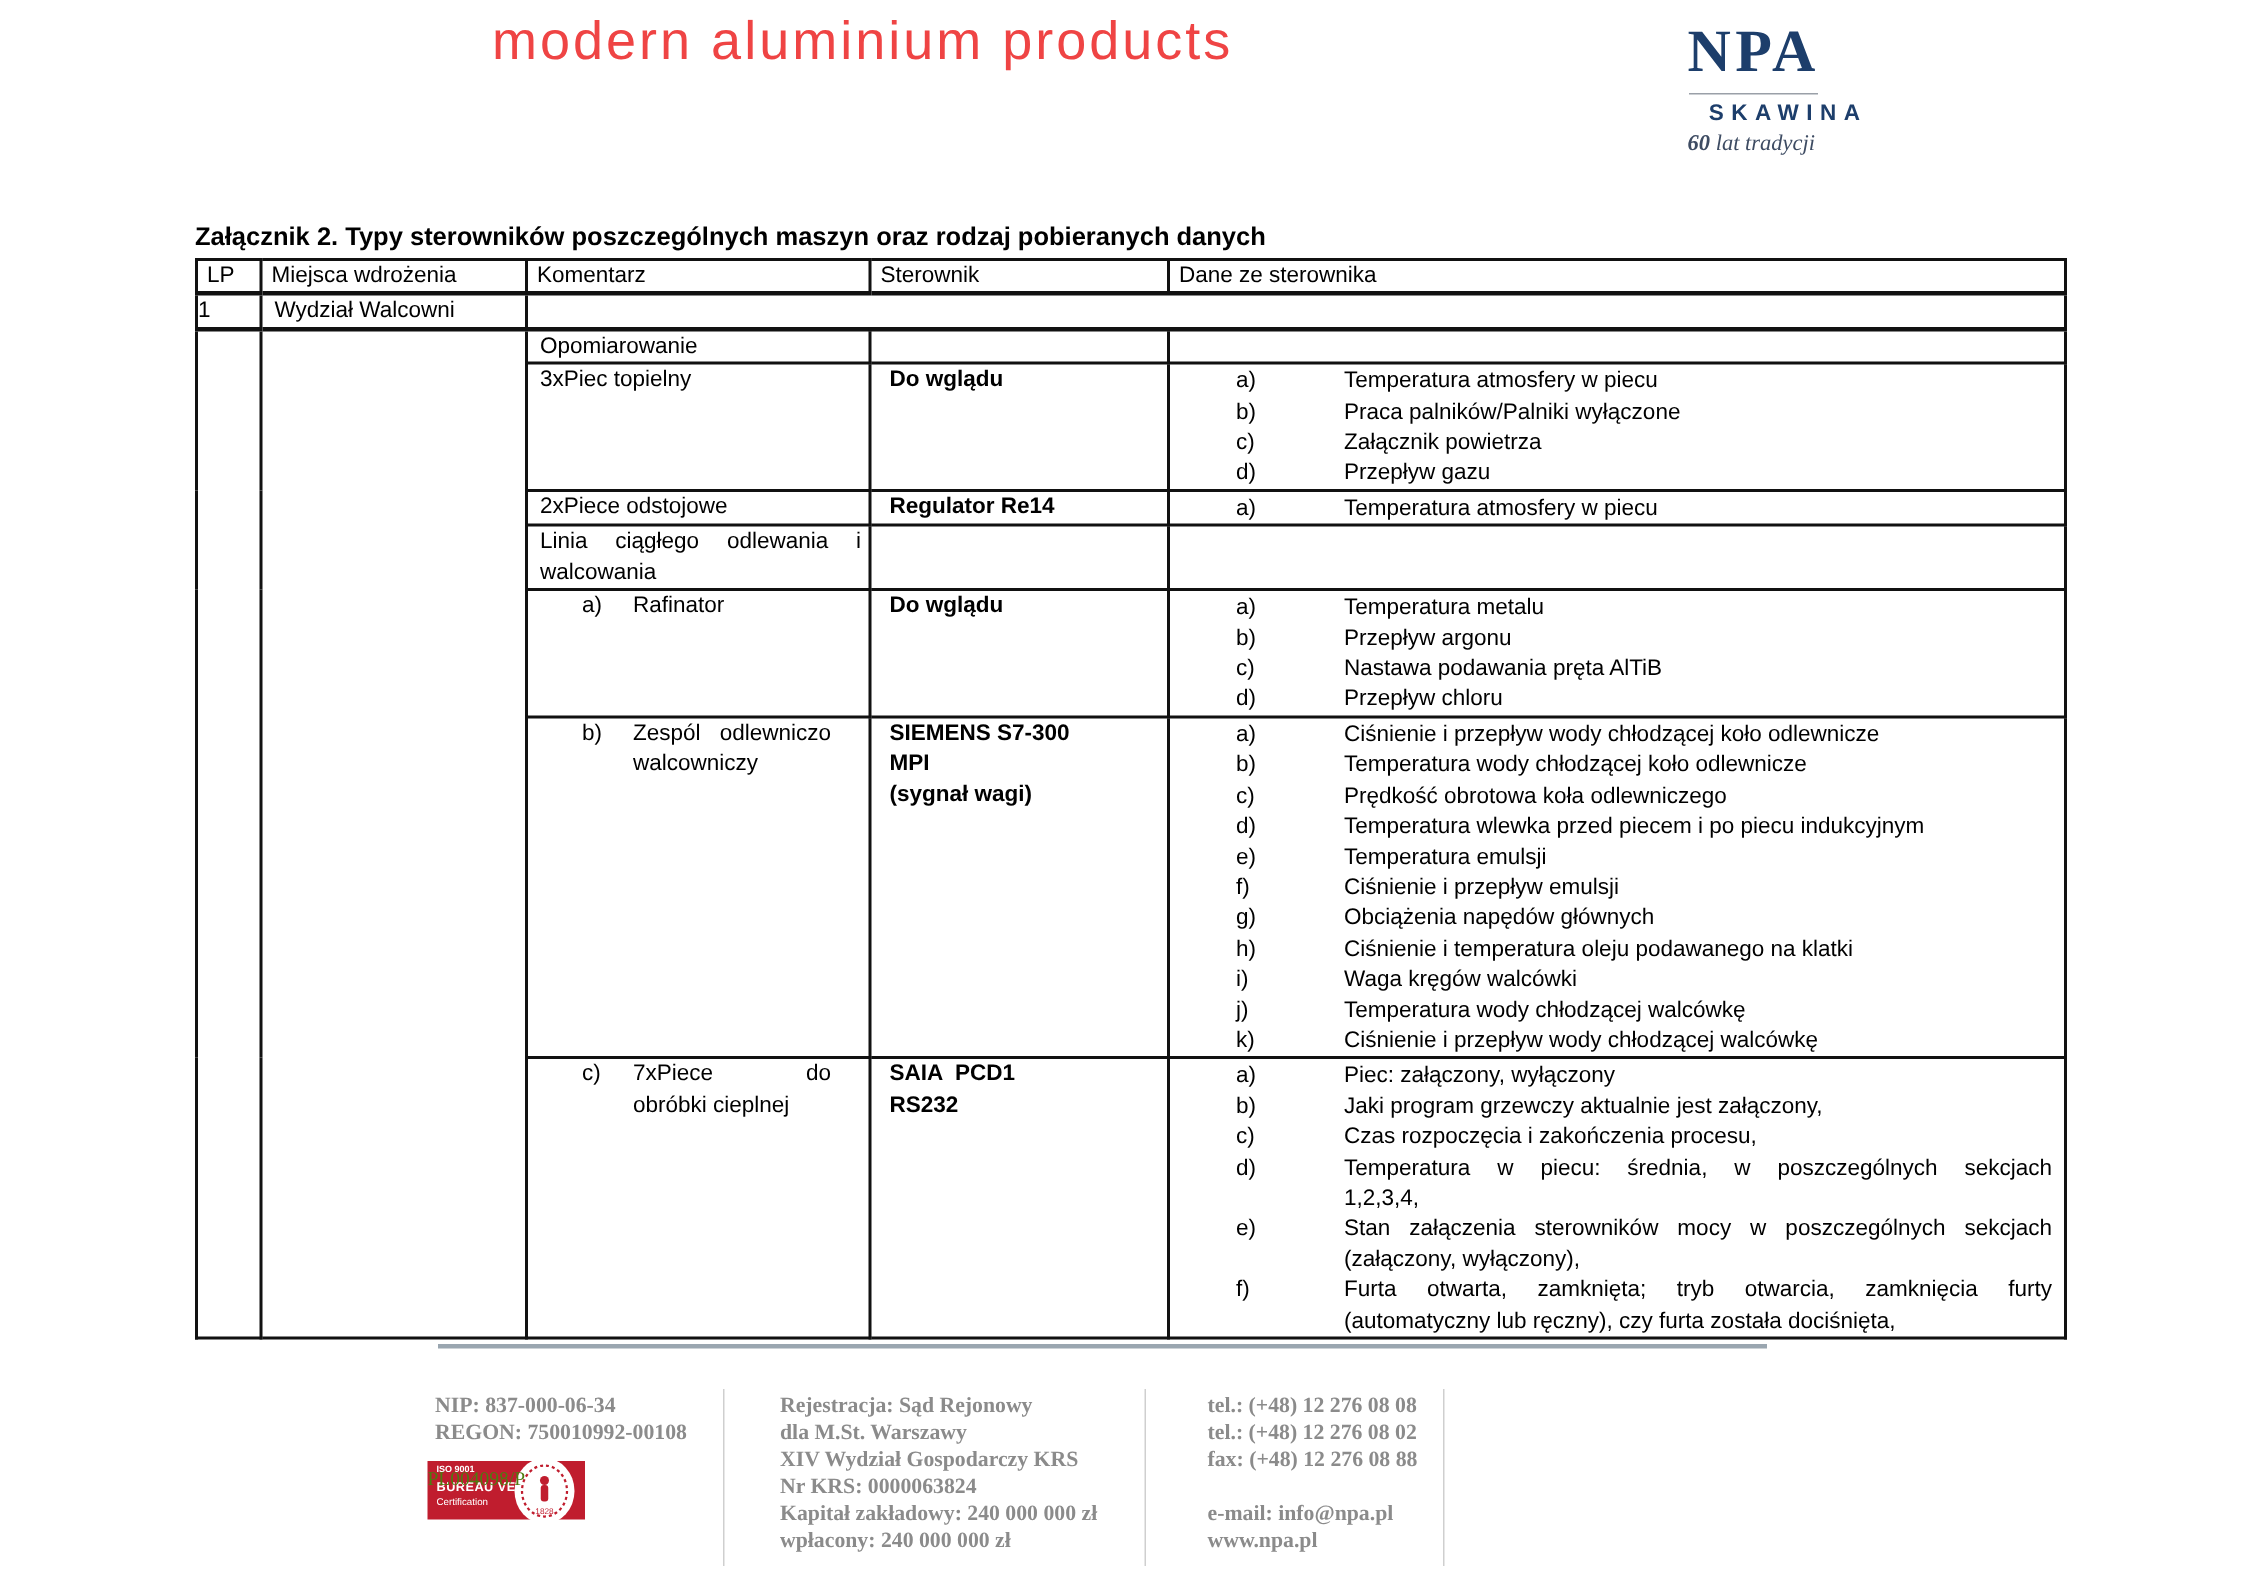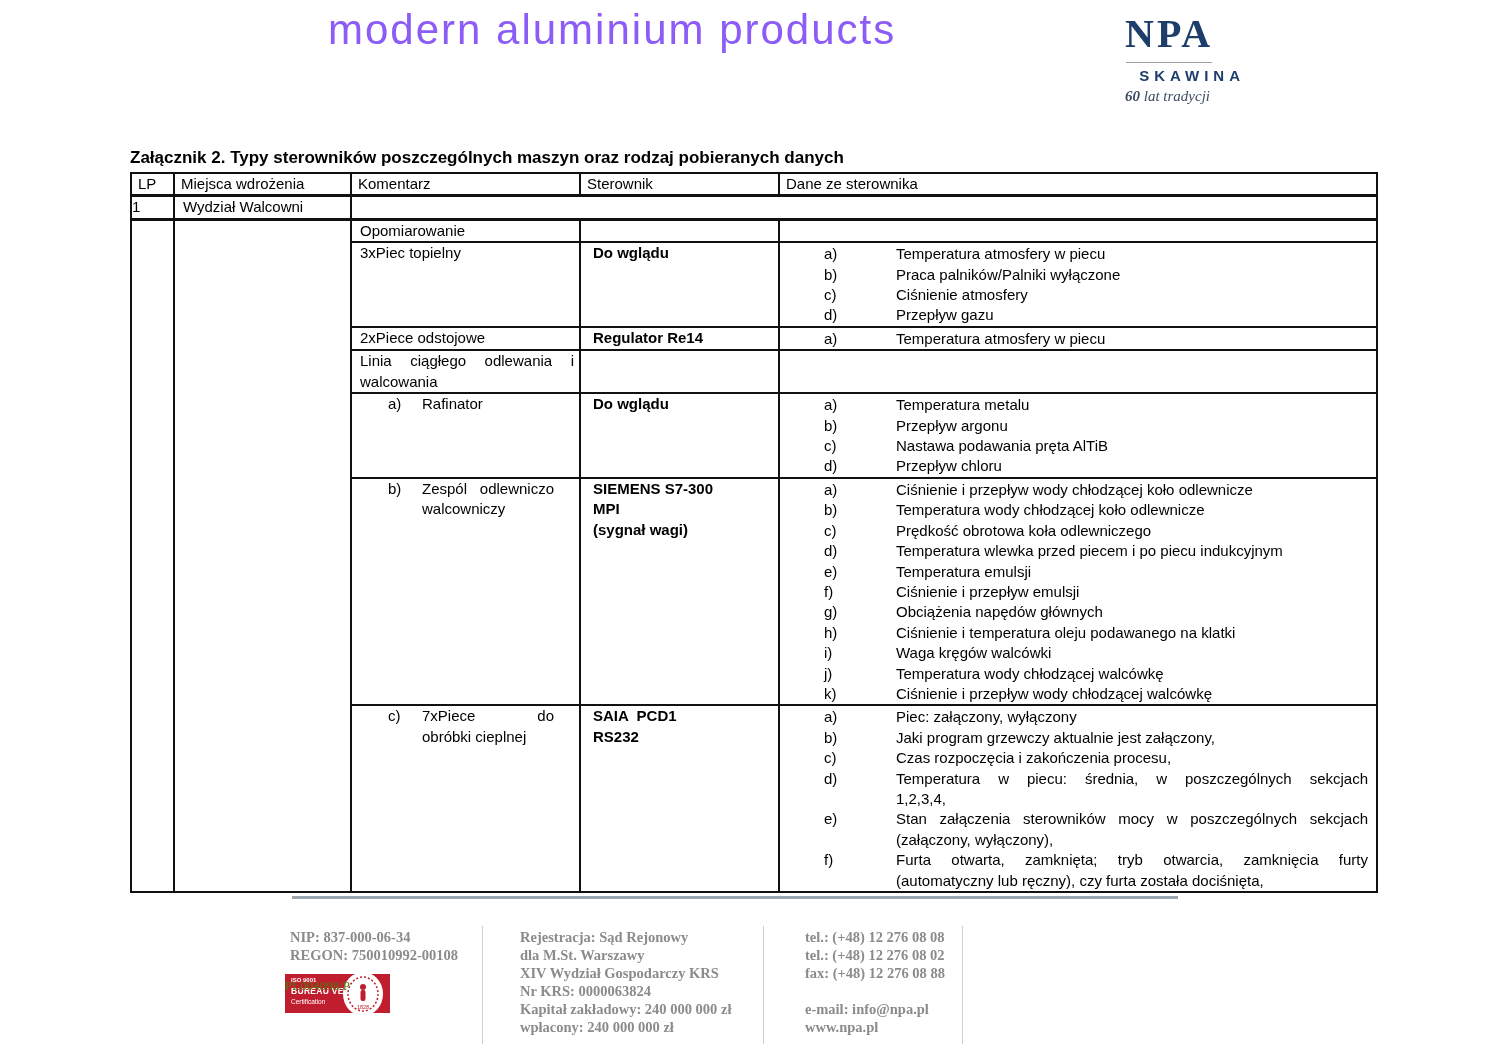--- a/index.html
+++ b/index.html
@@ -4,21 +4,21 @@
 <style>
   html,body { margin:0; padding:0; background:#ffffff; }
   .page {
     position:relative; width:1497px; height:1058px; background:#ffffff;
     font-family:"Liberation Sans", sans-serif; color:#111; overflow:hidden;
   }
 
   
   .brand {
     position:absolute; left:328px; top:6px;
-    font-size:42px; font-weight:100; letter-spacing:2px; color:#8b5cf6;
+    font-size:36px; font-weight:100; letter-spacing:2px; color:#ef4444;
   }
   .logo { position:absolute; left:1125px; top:10px; width:120px; }
   .logo-npa {
     font-family:"Liberation Serif", serif; font-weight:bold; font-size:40px;
     letter-spacing:3px; color:#1d3e6b; line-height:48px;
   }
   .logo-line { width:86px; height:1px; background:#9aa0a8; margin:4px 0 4px 1px; }
   .logo-skawina {
     font-size:15px; font-weight:bold; letter-spacing:5px; color:#1d3e6b;text-align:right;
   }
@@ -144,21 +144,21 @@
         <div class="di">
               <span class="dl">a)</span>
               <span class="dt">Temperatura atmosfery w piecu</span>
             </div>
         <div class="di">
               <span class="dl">b)</span>
               <span class="dt">Praca palników/Palniki wyłączone</span>
             </div>
         <div class="di">
               <span class="dl">c)</span>
-              <span class="dt">Ciśnienie atmosfery</span>
+              <span class="dt">Załącznik powietrza</span>
             </div>
         <div class="di">
               <span class="dl">d)</span>
               <span class="dt">Przepływ gazu</span>
             </div>
       </td>
     </tr>
 
     <tr class="h22">
       <td class="kcell">2xPiece odstojowe</td>

